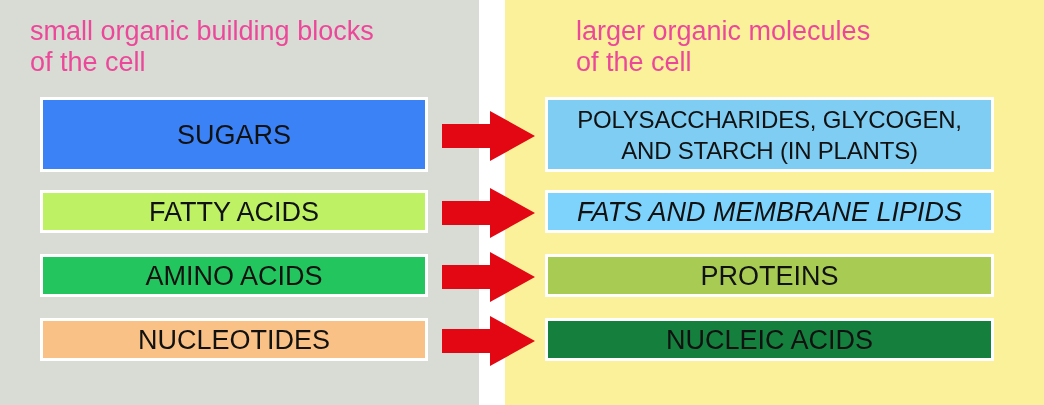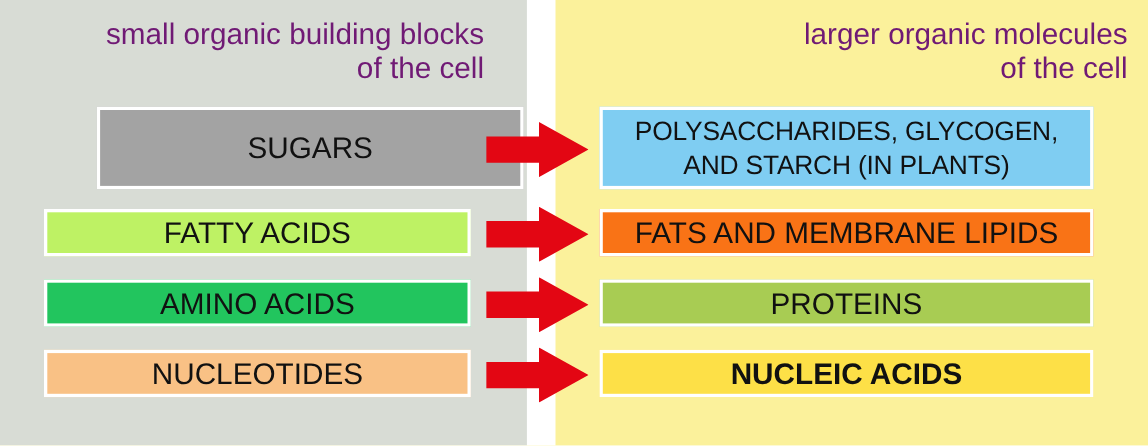--- a/index.html
+++ b/index.html
@@ -11,24 +11,24 @@
     font-family: "Liberation Sans", sans-serif;
     overflow: hidden;
   }
   .panel { position: absolute; top: 0; height: 405px; }
   .panel-left  { left: 0;   width: 479px; }
   .panel-right { left: 505px; width: 539px; }
 
   .panel-title {
     position: absolute;
     top: 16px;
-    text-align: right;
+    text-align: left;
     font-size: 27px;
     line-height: 31px;
-    color: #701a75;
+    color: #ec4899;
   }
   .panel-title.left  { left: 30px;  width: 410px; }
   .panel-title.right { left: 576px; width: 449px; }
 
   .box {
     position: absolute;
     box-sizing: border-box;
     border: 3px solid #ffffff;
     display: flex;
     flex-direction: column;
@@ -70,44 +70,44 @@
 
   <div class="panel-title left">
     <span>small organic building blocks</span><br>
     <span>of the cell</span>
   </div>
   <div class="panel-title right">
     <span>larger organic molecules</span><br>
     <span>of the cell</span>
   </div>
 
-  <div class="box box-left row1 label-lg" style="background: #a3a3a3; margin-left: 48px;">
+  <div class="box box-left row1 label-lg" style="background: #3b82f6;">
     <span>SUGARS</span>
   </div>
   <div class="box box-left row2 label-lg" style="background: #bef264;">
     <span>FATTY ACIDS</span>
   </div>
   <div class="box box-left row3 label-lg" style="background: #22c55e;">
     <span>AMINO ACIDS</span>
   </div>
   <div class="box box-right row1 label-2line" style="background: rgb(127, 205, 242);">
     <span>POLYSACCHARIDES, GLYCOGEN,</span>
     <span>AND STARCH (IN PLANTS)</span>
   </div>
 
   <div class="box box-left row4 label-lg" style="background: rgb(249, 193, 133);">
     <span>NUCLEOTIDES</span>
   </div>
-  <div class="box box-right row2 label-lg" style="background: #f97316;">
+  <div class="box box-right row2 label-lg" style="background: #7dd3fc; font-style: italic;">
     <span>FATS AND MEMBRANE LIPIDS</span>
   </div>
   <div class="box box-right row3 label-lg" style="background: rgb(168, 204, 83); align-items: center;">
     <span>PROTEINS</span>
   </div>
-  <div class="box box-right row4 label-lg" style="background: #fde047; font-weight: bold;">
+  <div class="box box-right row4 label-lg" style="background: #15803d;">
     <span>NUCLEIC ACIDS</span>
   </div>
 
   <div class="arrow arrow-1">
     <svg viewBox="0 0 93 50">
       <polygon points="0,13 48,13 48,0 93,25 48,50 48,37 0,37" fill="#e30613"></polygon>
     </svg>
   </div>
   <div class="arrow arrow-2">
     <svg viewBox="0 0 93 50">

